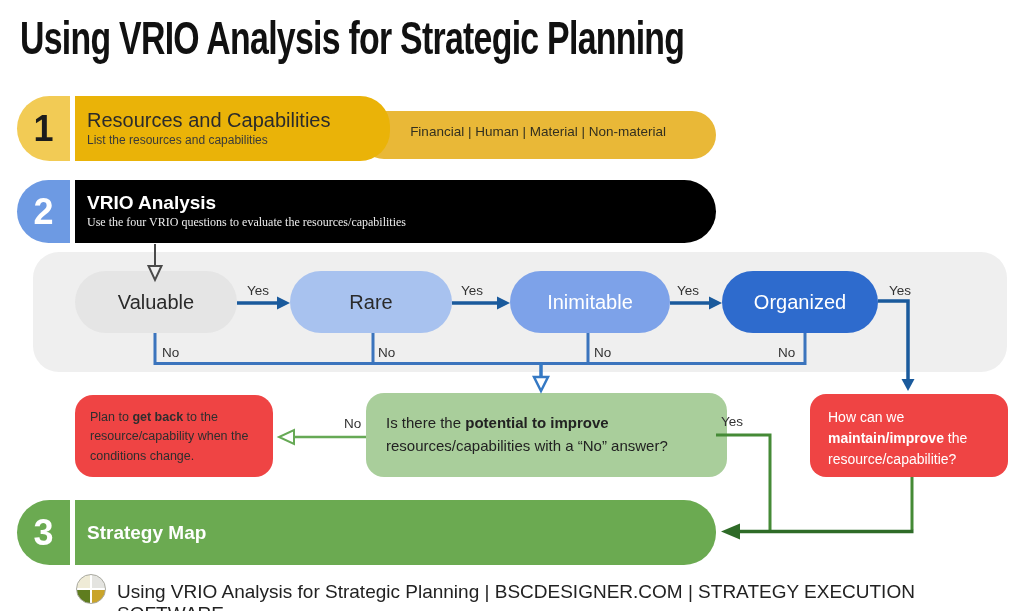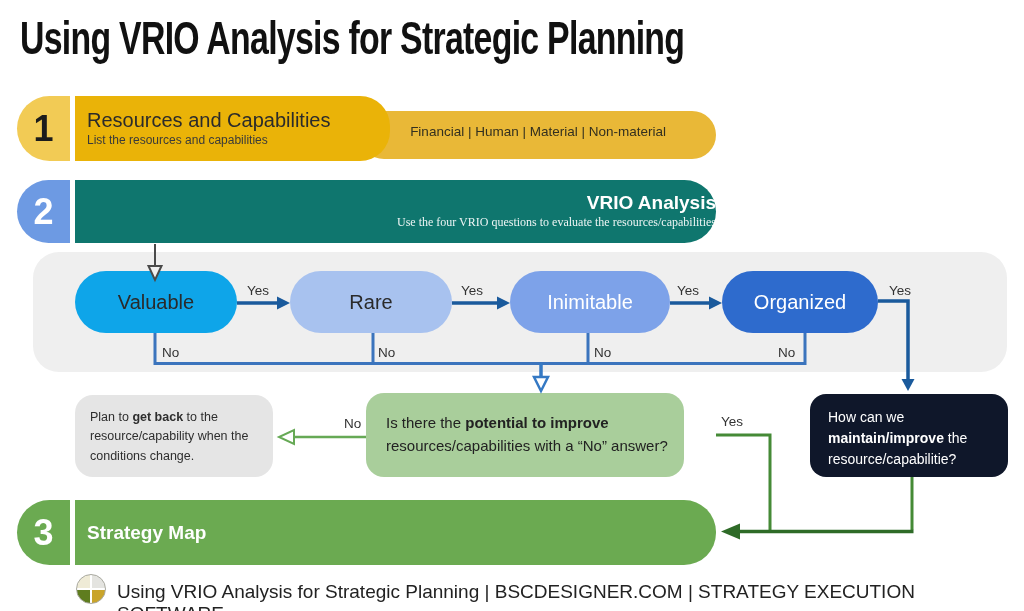--- a/index.html
+++ b/index.html
@@ -25,21 +25,21 @@
 
   .band-1{top:96px;width:315px;height:65px;background:#eab308;border-radius:0 30px 30px 0;z-index:2;}
   .band-1 .b-title{color:#2B2B2B;font-weight:400;font-size:20px;}
   .band-1 .b-sub{color:#3A3A3A;}
 
   .cat-pill{position:absolute;left:360px;top:111px;width:356px;height:48px;background:#E9B837;
             border-radius:24px;z-index:1;}
   .cat-pill-label{position:absolute;left:390px;top:124px;width:276px;text-align:right;
                   font-size:13.5px;color:#33301F;z-index:2;}
 
-  .band-2{top:180px;width:641px;height:63px;background:#0f766e;border-radius:0 32px 32px 0;align-items:flex-end;}
+  .band-2{top:180px;width:641px;height:63px;background:#000000;border-radius:0 32px 32px 0;}
   .band-2 .b-title{color:#fff;}
   .band-2 .b-sub{color:rgba(255,255,255,0.93);font-family:Liberation Serif, serif;}
 
   .band-3{top:500px;width:641px;height:65px;background:#6BAA51;border-radius:0 32px 32px 0;}
   .band-3 .b-title{color:#fff;}
   .band-3 .b-sub{color:rgba(255,255,255,0.93);}
 
   
   .flow-area{position:absolute;left:33px;top:252px;width:974px;height:120px;background:#EFEFEF;
              border-radius:26px;}
@@ -48,25 +48,25 @@
   .node-0{left:75px;width:162px;}
   .node-1{left:290px;width:162px;}
   .node-2{left:510px;width:160px;}
   .node-3{left:722px;width:156px;}
 
   
   .lbl{position:absolute;font-size:13.5px;color:#333;z-index:3;}
 
   
   .outcome{position:absolute;box-sizing:border-box;z-index:2;}
-  .out-plan{left:75px;top:395px;width:198px;height:82px;background:#e5e5e5;border-radius:18px;
+  .out-plan{left:75px;top:395px;width:198px;height:82px;background:#ef4444;border-radius:18px;
             padding:13px 0 0 15px;font-size:12.5px;line-height:1.55;color:#2E2E2E;}
-  .out-improve{left:366px;top:393px;width:318px;height:84px;background:#A9CE9B;border-radius:18px;
+  .out-improve{left:366px;top:393px;width:361px;height:84px;background:#A9CE9B;border-radius:18px;
                padding:18px 0 0 20px;font-size:15px;line-height:1.55;color:#222;}
-  .out-maintain{left:810px;top:394px;width:198px;height:83px;background:#0f172a;border-radius:16px;
+  .out-maintain{left:810px;top:394px;width:198px;height:83px;background:#ef4444;border-radius:16px;
                 padding:13px 0 0 18px;font-size:14px;line-height:1.5;color:#fff;}
   .outcome b{font-weight:700;}
 
   
   .footer-logo{position:absolute;left:76px;top:574px;width:30px;height:30px;border-radius:50%;
                border:1px solid #A9A9A0;box-sizing:border-box;
                background:
                  linear-gradient(#fff,#fff) center/100% 2px no-repeat,
                  linear-gradient(#fff,#fff) center/2px 100% no-repeat,
                  conic-gradient(#E4E4E0 0 25%, #C9A42B 25% 50%, #5F7D1F 50% 75%, #EFEBD6 75% 100%);}
@@ -95,21 +95,21 @@
   <div class="num-tile tile-2">
     <span>2</span>
   </div>
   <div class="band band-2">
     <div class="b-title">VRIO Analysis</div>
     <div class="b-sub">Use the four VRIO questions to evaluate the resources/capabilities</div>
   </div>
 
   <div class="flow-area"></div>
 
-  <div class="node node-0" style="background: #0ea5e9; color: rgb(42, 42, 42);">
+  <div class="node node-0" style="background: #e5e5e5; color: rgb(42, 42, 42);">
     <span>Valuable</span>
   </div>
   <div class="node node-1" style="background: rgb(168, 194, 239); color: rgb(42, 42, 42); align-items: center;">
     <span>Rare</span>
   </div>
   <div class="node node-2" style="background: rgb(125, 162, 233); color: rgb(255, 255, 255);">
     <span>Inimitable</span>
   </div>
   <div class="node node-3" style="background: rgb(46, 107, 205); color: rgb(255, 255, 255);">
     <span>Organized</span>

